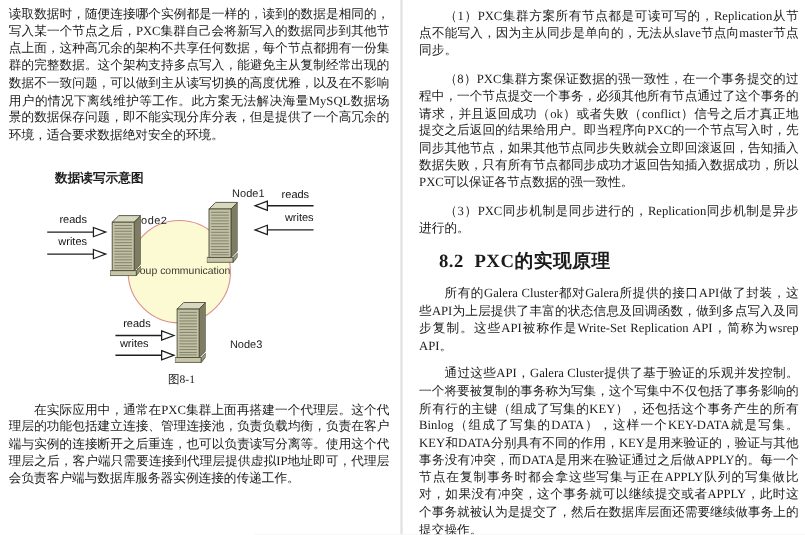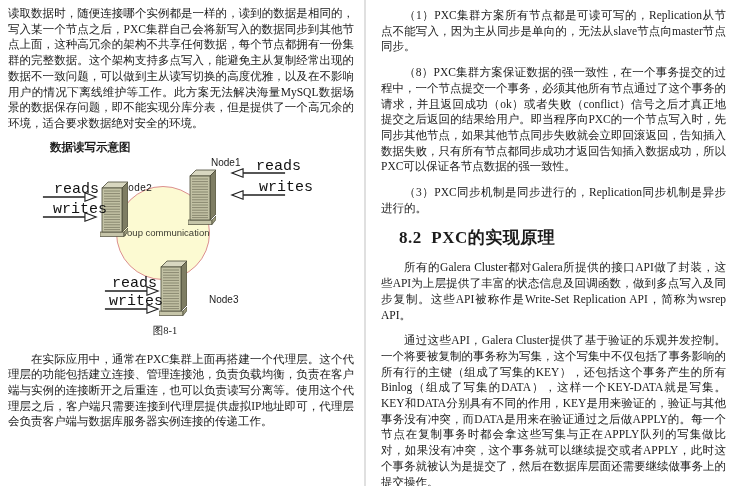--- a/index.html
+++ b/index.html
@@ -29,21 +29,21 @@
 
   .heading {
     font-size: 17px;
     font-weight: bold;
     margin: 8px 0 11px 18px;
     white-space: pre-wrap;
     letter-spacing: 0.5px;
   }
 
   
-  .figure { margin: 8px 0 14px 0; }
+  .figure { margin: 22px 0 14px 0; }
   .fig-title {
     font-weight: bold;
     font-size: 11.5px;
     margin: 0 0 2px 42px;
   }
   .fig-canvas {
     position: relative;
     width: 348px; height: 163px;
     margin-top: 2px;
   }
@@ -62,22 +62,22 @@
     font-size: 9.5px;
     color: #3a3a30;
   }
   .node-label {
     font-family: "Liberation Sans", "DejaVu Sans", sans-serif;
     font-size: 10px;
     color: #222;
     padding-left: 20px;
   }
   .arrow-label {
-    font-family: Liberation Mono, monospace;
-    font-size: 15px;
+    font-family: Liberation Sans, sans-serif;
+    font-size: 10px;
     color: #111;
   }
   .fig-caption {
     width: 314px;
     text-align: center;
     font-size: 10.5px;
     margin-top: 4px;
     color: #222;
   }
   svg.server { width: 28px; height: 60px; }

